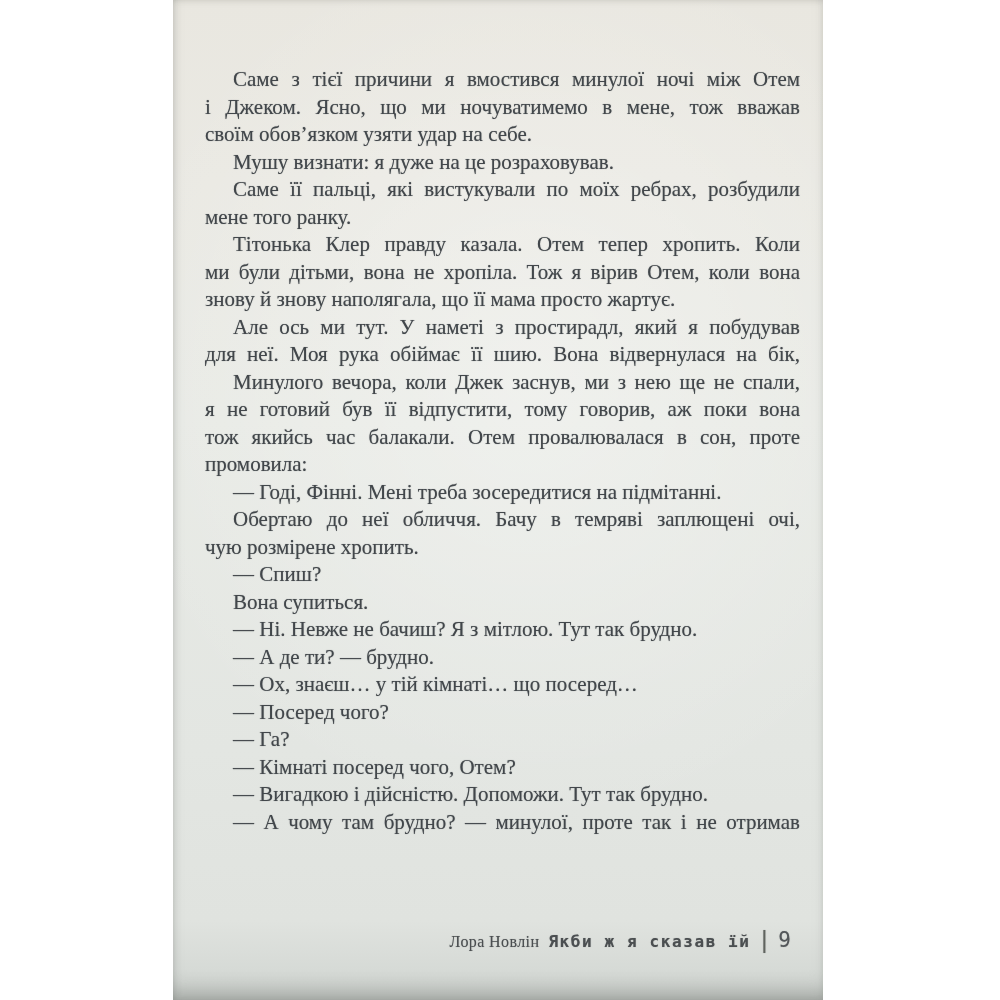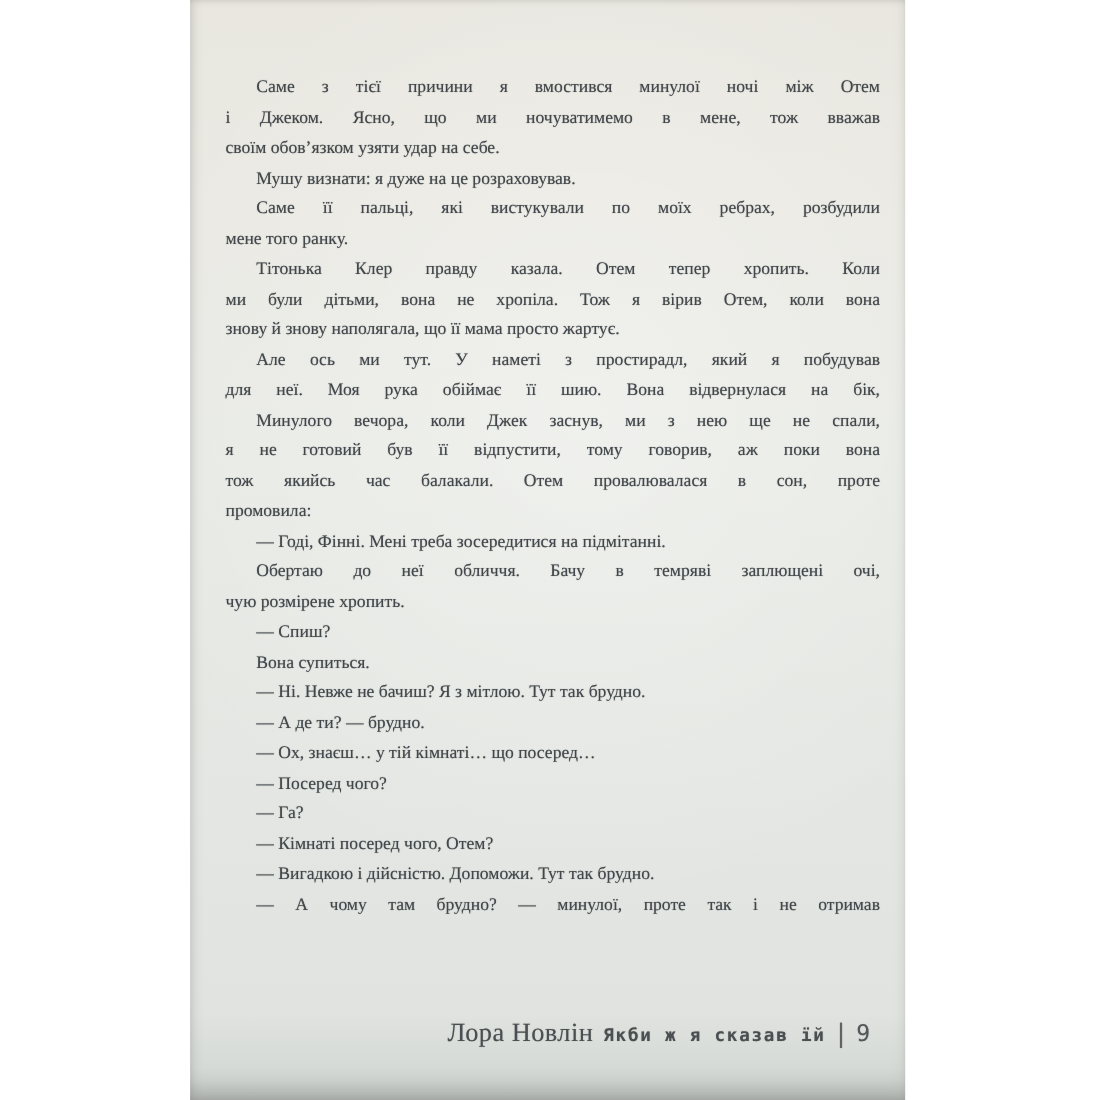--- a/index.html
+++ b/index.html
@@ -39,21 +39,21 @@
       inset -2px 0 8px -5px rgba(100,105,100,0.18),
       inset 0 4px 8px -5px rgba(120,120,110,0.25),
       inset 0 -16px 20px -10px rgba(95,100,95,0.40);
   }
   .text-block {
     position: absolute;
     left: 32px;
     top: 66px;
     width: 595px;
     color: #42474b;
-    font-size: 16px;
+    font-size: 21px;
     text-shadow: 0 0 1px rgba(66,71,74,0.55);
   }
   .line {
     height: 27.5px;
     line-height: 27.5px;
     text-align: justify;
     text-align-last: justify;
   }
   .line.last { text-align-last: left; }
   .line.first { text-indent: 28px; }
@@ -61,21 +61,21 @@
   .footer {
     position: absolute;
     right: 32px;
     top: 926px;
     display: flex;
     align-items: baseline;
     color: #4b4f51;
     text-shadow: 0 0 1px rgba(70,75,78,0.45);
   }
   .footer .author {
-    font-size: 24px;
+    font-size: 16px;
     letter-spacing: 0.4px;
     margin-right: 9px;
     text-align: center;
   }
   .footer .title {
     font-family: "DejaVu Sans Mono", monospace;
     font-weight: bold;
     font-size: 16px;
     letter-spacing: 1.6px;
     margin-right: 10px;

